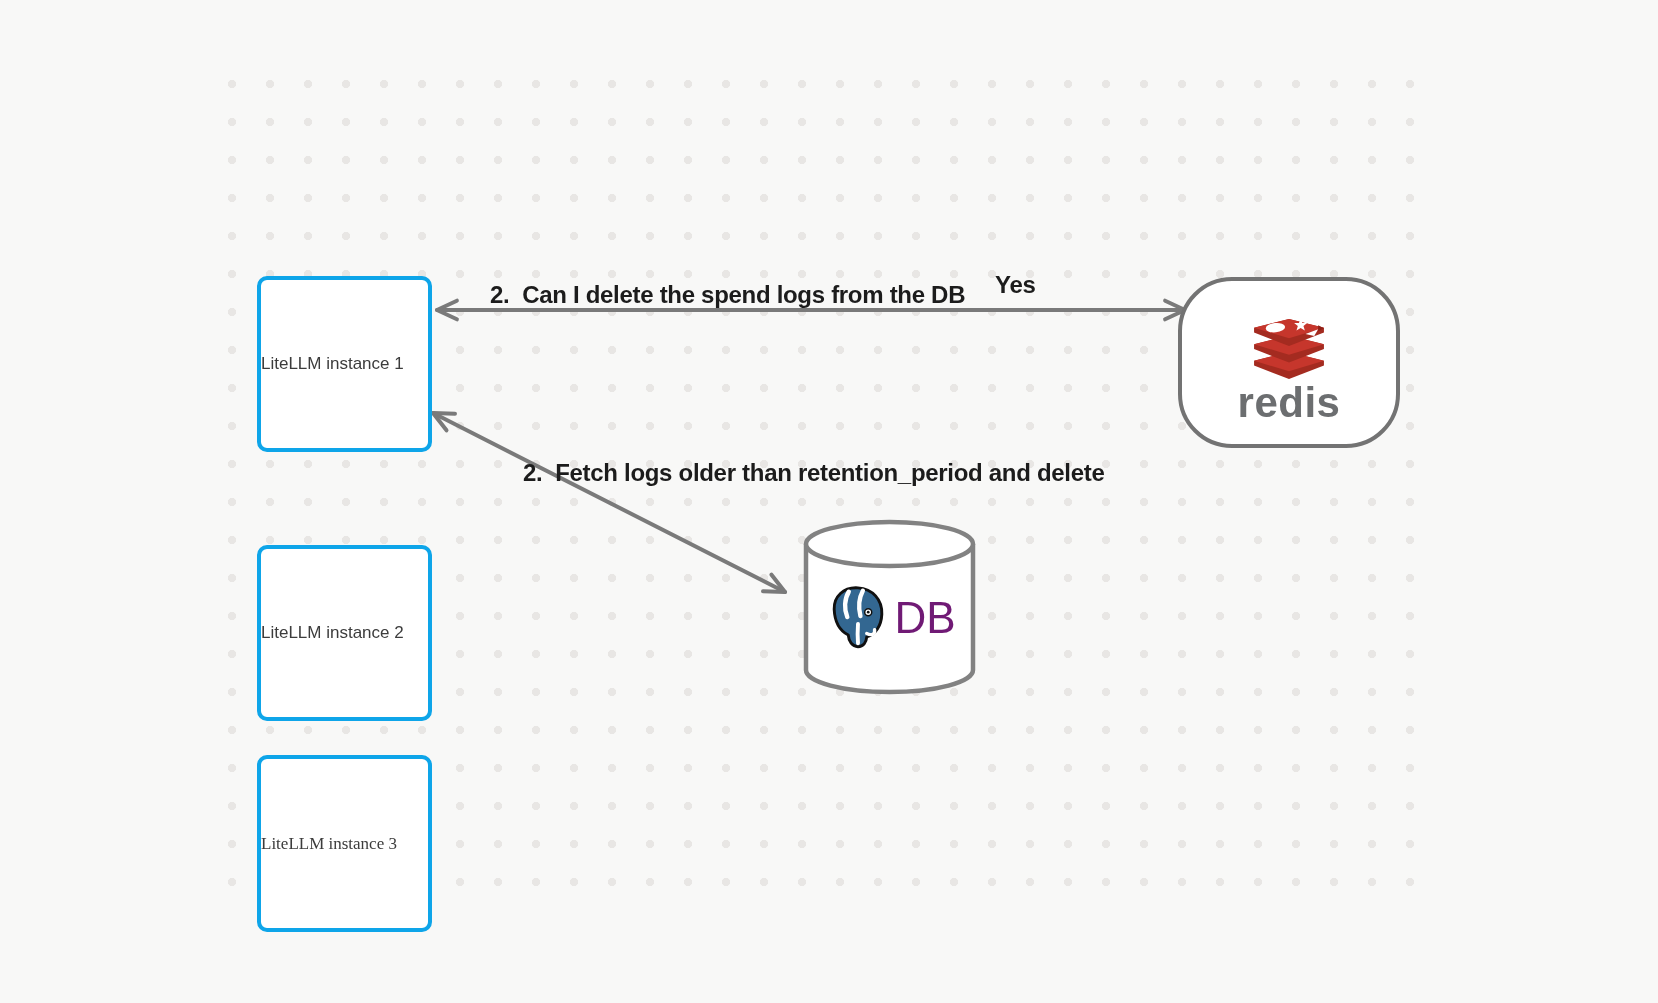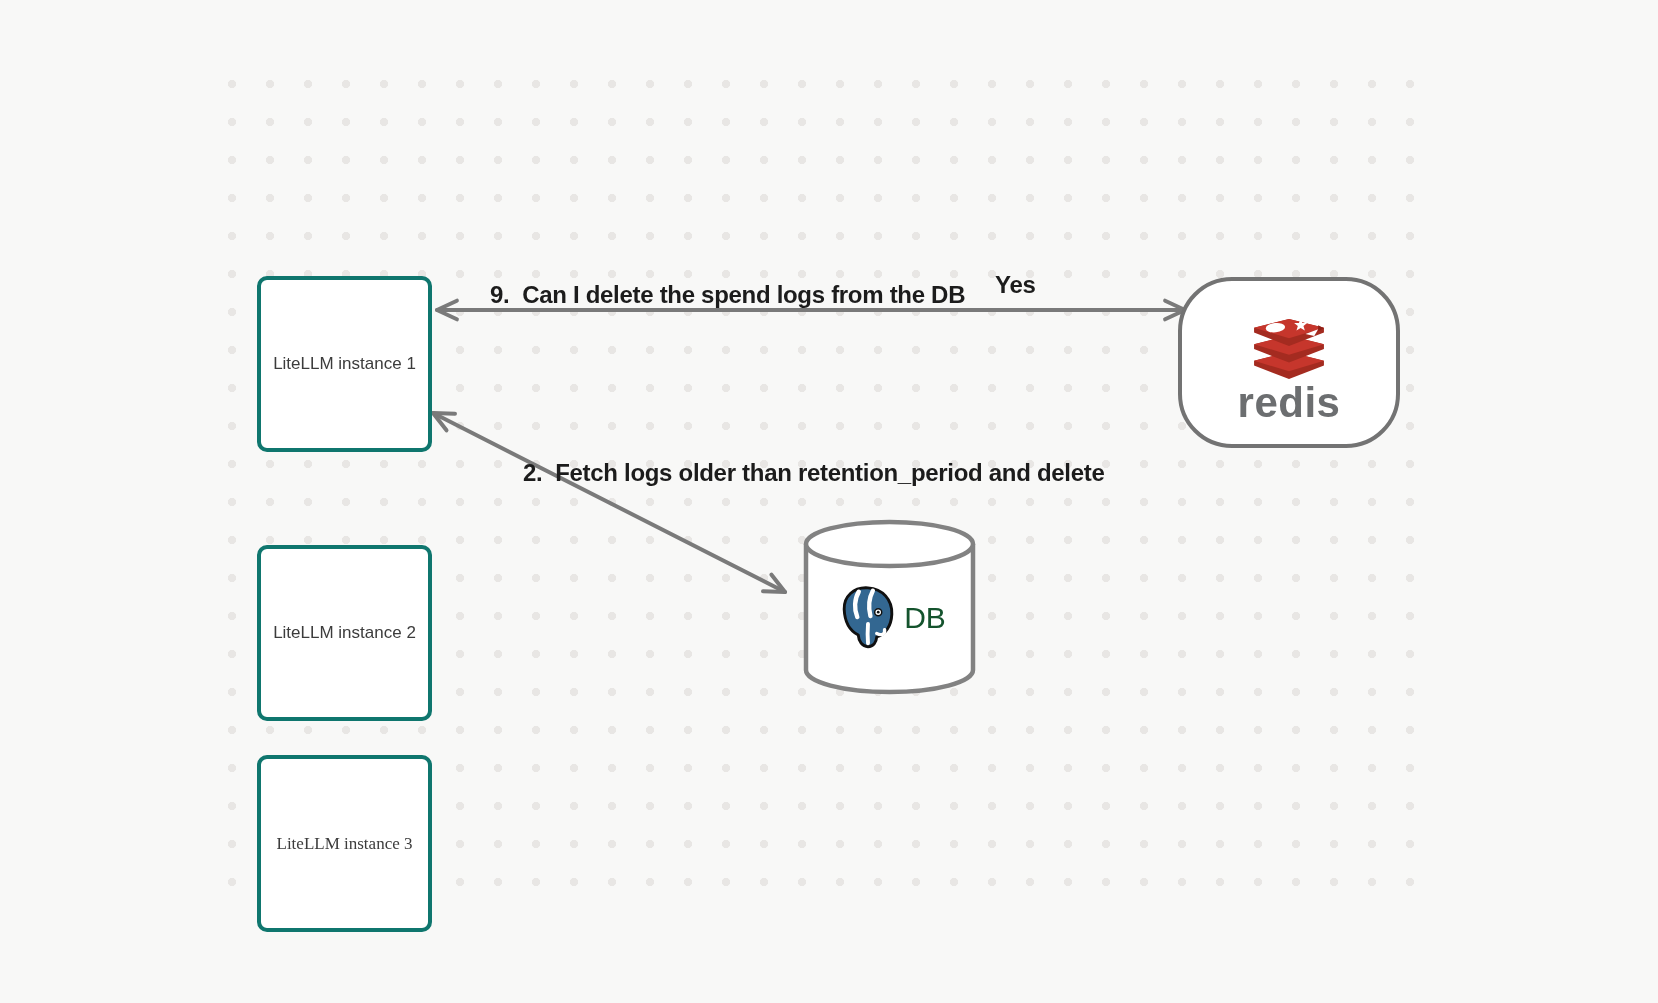--- a/index.html
+++ b/index.html
@@ -12,42 +12,42 @@
     position:relative;width:1658px;height:1003px;background:#f8f8f7;
   }
   .dotgrid{
     position:absolute;left:213px;top:65px;width:1216px;height:836px;
     background-image:radial-gradient(circle,#e8e6e4 3.8px,rgba(0,0,0,0) 4.4px);
     background-size:38px 38px;background-position:0 0;
     pointer-events:none;
   }
   .node-box{
     position:absolute;width:175px;height:176px;box-sizing:border-box;
-    background:#ffffff;border:4px solid #0f766e;border-radius:10px;
-    display:flex;align-items:center;justify-content:center;
+    background:#ffffff;border:4px solid #0ea5e9;border-radius:10px;
+    display:flex;align-items:center;
   }
   .node-box .box-label{
     font-size:17px;color:#3c3c3c;letter-spacing:0;white-space:nowrap;
   }
   .redis-node{
     position:absolute;left:1178px;top:277px;width:222px;height:171px;box-sizing:border-box;
     background:#ffffff;border:4px solid #737373;border-radius:54px;
     display:flex;flex-direction:column;align-items:center;justify-content:center;
     padding-top:12px;
   }
   .redis-word{
     font-size:42px;font-weight:bold;color:#6c6e70;line-height:36px;
     letter-spacing:0.5px;margin-top:2px;
   }
   .cylinder{position:absolute;left:802px;top:518px;width:175px;height:178px;}
   .cyl-content{
     position:absolute;left:0;top:62px;width:100%;height:76px;
     display:flex;align-items:center;justify-content:center;
   }
-  .db-label{font-size:30px;color:#14532d;letter-spacing:0;margin-left:1px;}
+  .db-label{font-size:44px;color:#701a75;letter-spacing:0;margin-left:1px;}
   .arrow-label{
     position:absolute;font-size:24px;font-weight:bold;color:#1c1c1c;
     white-space:pre;letter-spacing:-0.3px;line-height:26px;
   }
   .lbl-1{left:490px;top:282px;}
   .lbl-yes{left:995px;top:272px;}
   .lbl-2{left:523px;top:460px;}
   svg{display:block;}
   .arrows-overlay{position:absolute;left:0;top:0;width:1658px;height:1003px;pointer-events:none;}
 </style>
@@ -117,17 +117,17 @@
         <path d="M41,8 C37,15.5 36.5,26 38.5,34" stroke="#ffffff" stroke-width="4.5" fill="none" stroke-linecap="round"></path>
         <path d="M36,42 C35.5,49 35.5,56 36,62" stroke="#ffffff" stroke-width="4" fill="none" stroke-linecap="round"></path>
         <path d="M45,52 C50,54.5 54,52.5 53,48" stroke="#ffffff" stroke-width="3.5" fill="none" stroke-linecap="round"></path>
         <circle cx="46.5" cy="30" r="3.6" fill="#ffffff" stroke="#101010" stroke-width="1.5"></circle>
         <circle cx="46.5" cy="30" r="1.4" fill="#101010"></circle>
       </svg>
       <span class="db-label">DB</span>
     </div>
   </div>
 
-  <div class="arrow-label lbl-1">9.  Can I delete the spend logs from the DB</div>
+  <div class="arrow-label lbl-1">2.  Can I delete the spend logs from the DB</div>
   <div class="arrow-label lbl-yes">Yes</div>
   <div class="arrow-label lbl-2">2.  Fetch logs older than retention_period and delete</div>
 
 </div>
 
 </body></html>

